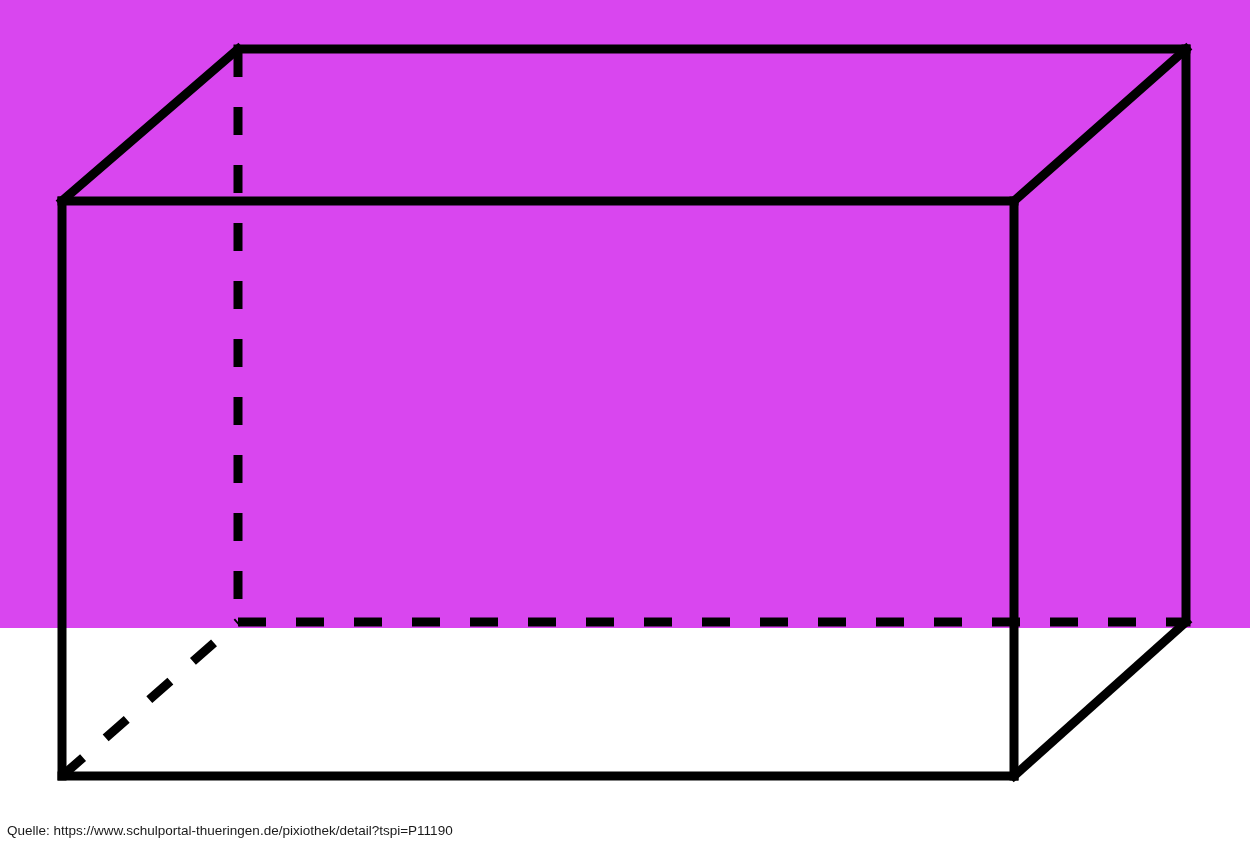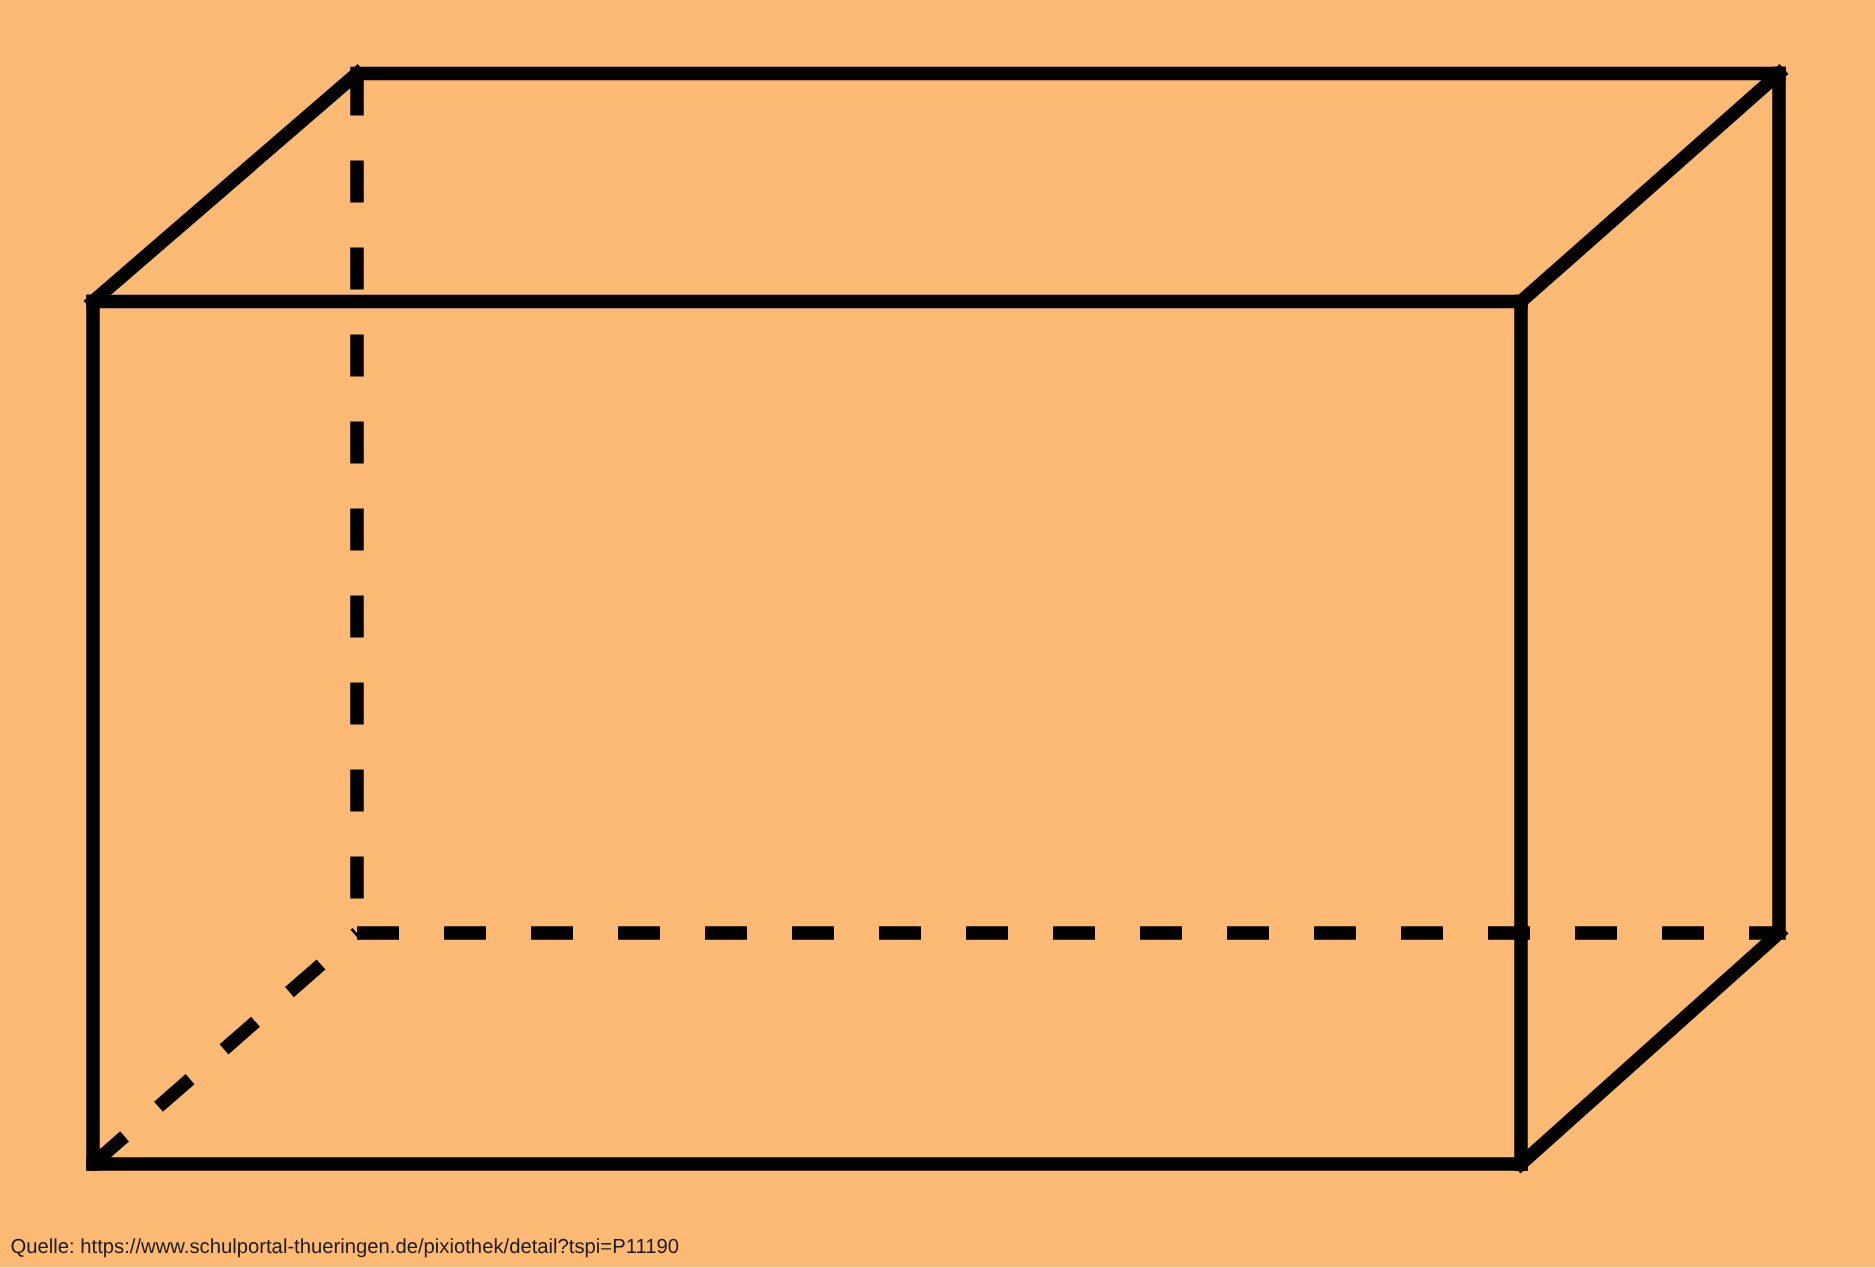--- a/index.html
+++ b/index.html
@@ -6,22 +6,22 @@
   html, body {
     width: 1250px;
     height: 845px;
     background: #ffffff;
     overflow: hidden;
     font-family: "Liberation Sans", sans-serif;
   }
   .page {
     position: relative;
     width: 1250px;
-    height: 845px;
-    background: #fdba74;
+    height: 628px;
+    background: #d946ef;
     text-align: right;
   }
   .diagram-svg {
     position: absolute;
     left: 0;
     top: 0;
     width: 1250px;
     height: 845px;
     display: block;
   }

